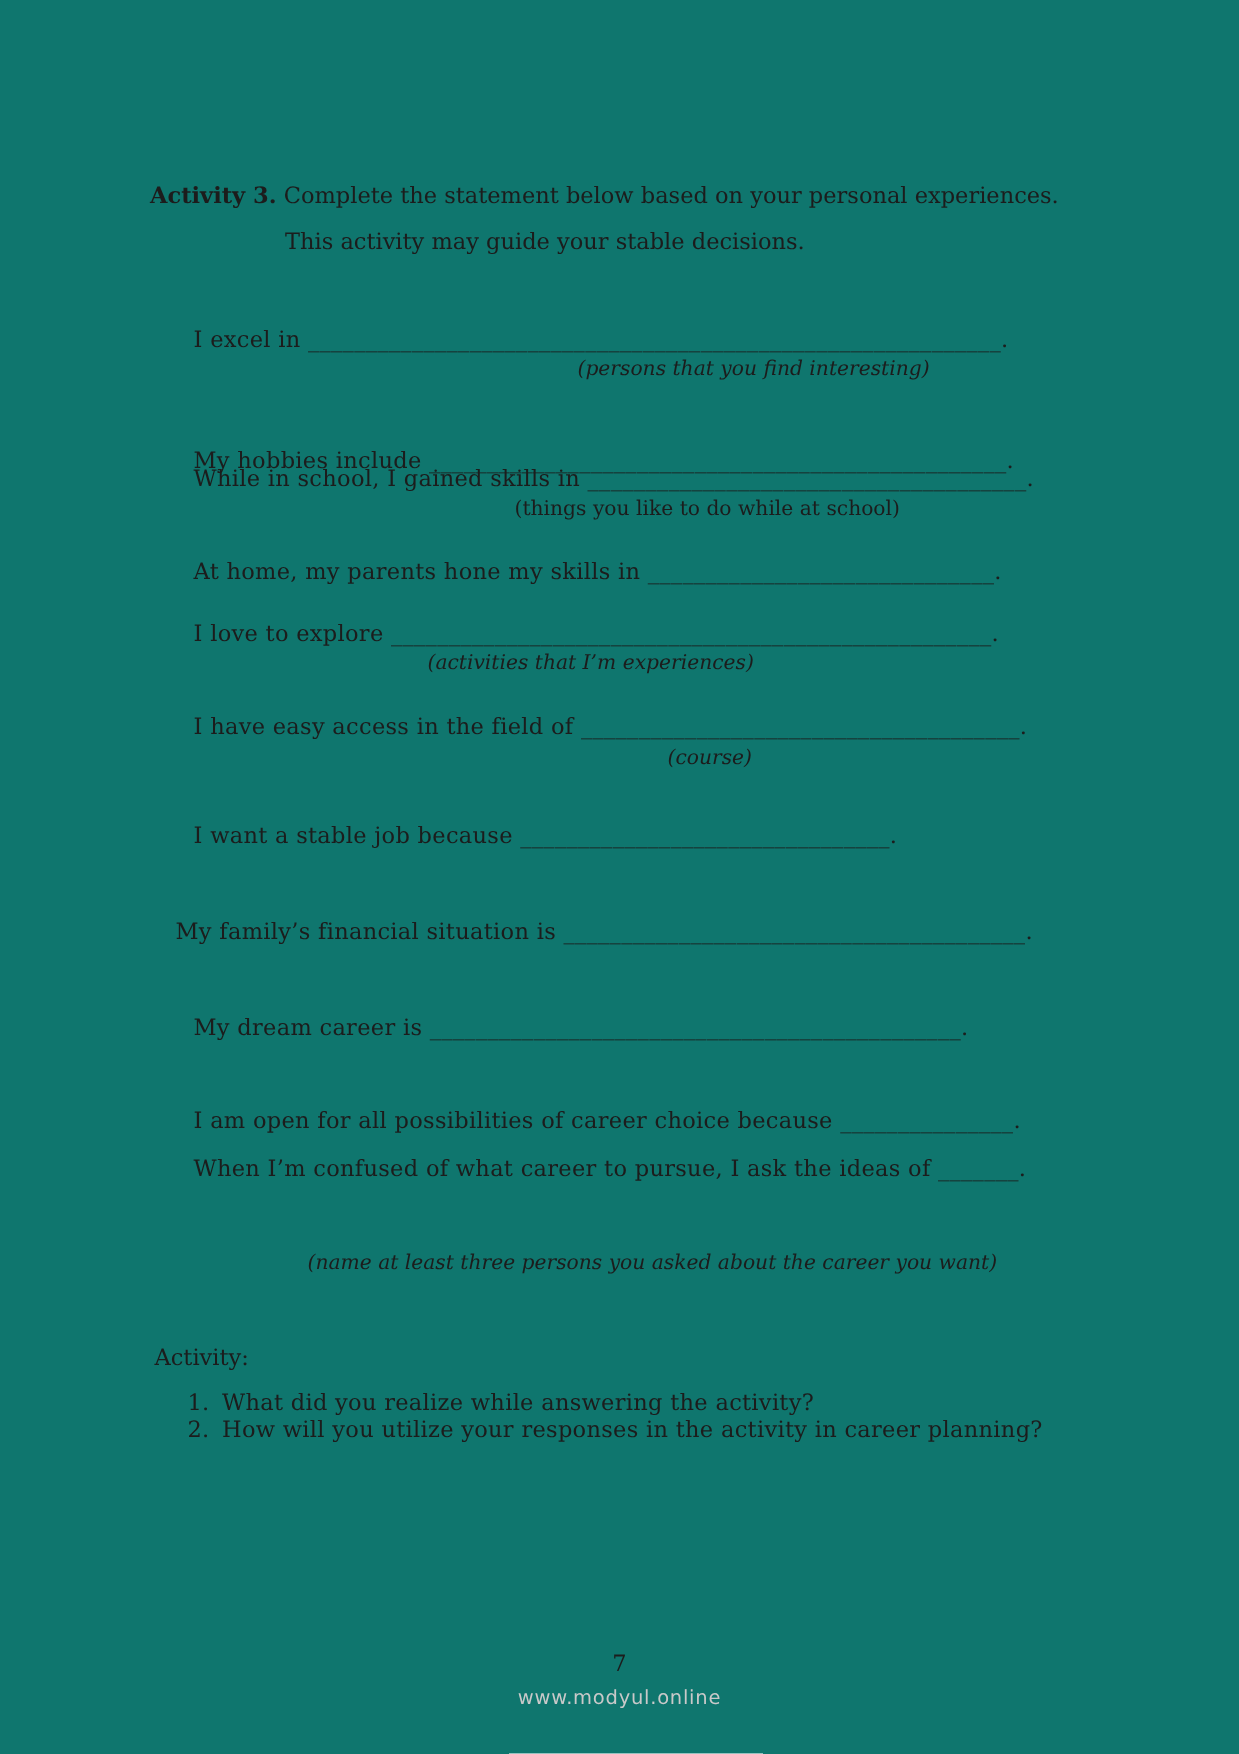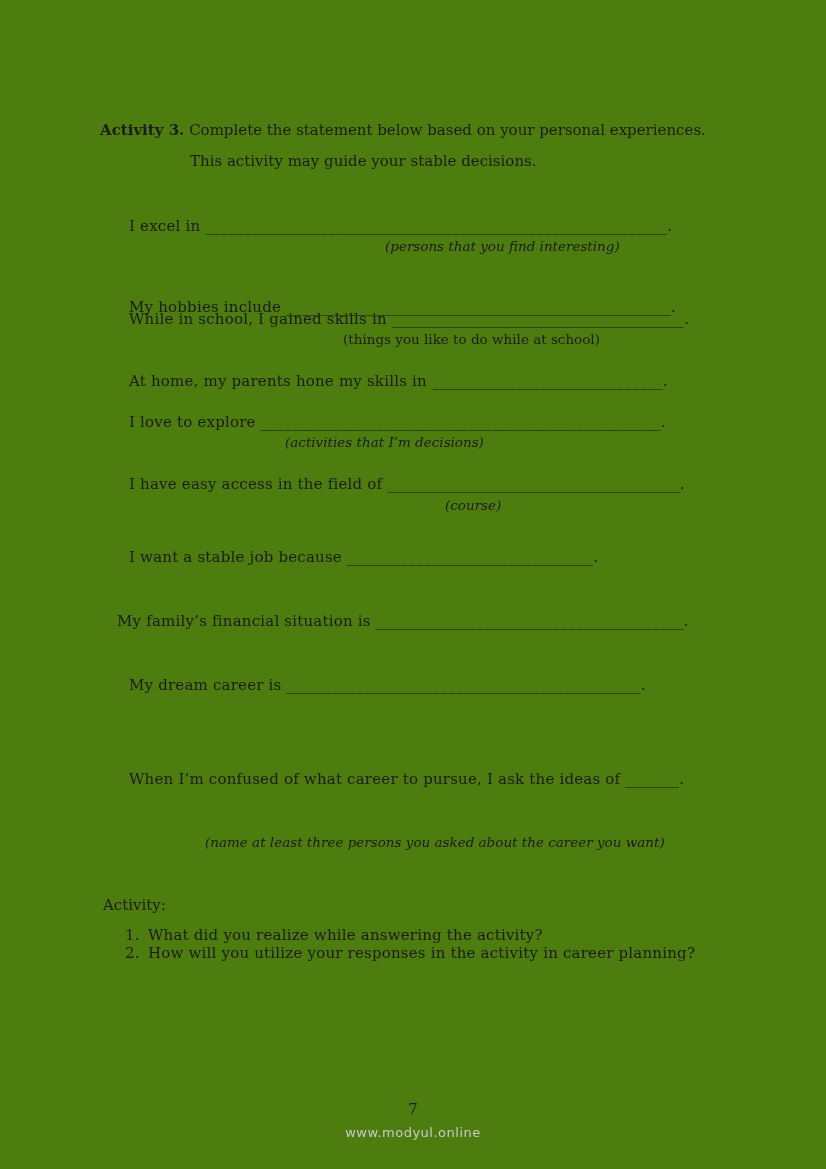--- a/index.html
+++ b/index.html
@@ -4,21 +4,21 @@
 <style>
   html, body {
     margin: 0;
     padding: 0;
     background: #ffffff;
   }
   .page {
     position: relative;
     width: 826px;
     height: 1169px;
-    background: #4d7c0f;
+    background: #0f766e;
     font-family: "DejaVu Serif", serif;
     color: #1c1c1c;
     font-size: 15px;
     overflow: hidden;
   }
   .abs { position: absolute; white-space: nowrap; }
   .bold { font-weight: bold; }
   .stmt { letter-spacing: 0.2px; }
   .hint { font-size: 13.5px; }
   .hint.italic { font-style: italic; }
@@ -47,31 +47,32 @@
   <div class="abs hint italic" style="top:238px; left:385px;">(persons that you find interesting)</div>
 
   <div class="abs stmt" style="top:258px; left:129px;margin-top:40px;">My hobbies include __________________________________________________.</div>
 
   <div class="abs stmt" style="top:310px; left:129px;">While in school, I gained skills in ______________________________________.</div>
   <div class="abs hint" style="top:331px; left:343px;">(things you like to do while at school)</div>
 
   <div class="abs stmt" style="top:372px; left:129px;">At home, my parents hone my skills in ______________________________.</div>
 
   <div class="abs stmt" style="top:413px; left:129px;">I love to explore ____________________________________________________.</div>
-  <div class="abs hint italic" style="top:434px; left:285px;">(activities that I’m decisions)</div>
+  <div class="abs hint italic" style="top:434px; left:285px;">(activities that I’m experiences)</div>
 
   <div class="abs stmt" style="top:475px; left:129px;">I have easy access in the field of ______________________________________.</div>
   <div class="abs hint italic" style="top:497px; left:445px;">(course)</div>
 
   <div class="abs stmt" style="top:548px; left:129px;">I want a stable job because ________________________________.</div>
 
   <div class="abs stmt" style="top:612px; left:117px;">My family’s financial situation is ________________________________________.</div>
 
   <div class="abs stmt" style="top:676px; left:129px;">My dream career is ______________________________________________.</div>
 
+  <div class="abs stmt" style="top:738px; left:129px;">I am open for all possibilities of career choice because _______________.</div>
 
   <div class="abs stmt" style="top:770px; left:129px;">When I’m confused of what career to pursue, I ask the ideas of _______.</div>
   <div class="abs hint italic" style="top:834px; left:205px;">(name at least three persons you asked about the career you want)</div>
 
   <div class="abs" style="top:896px; left:103px;">Activity:</div>
 
   <div class="abs q-item" style="top:926px; left:125px;">
     <span class="q-num">1.</span><span>What did you realize while answering the activity?</span>
   </div>
   <div class="abs q-item" style="top:944px; left:125px;">

